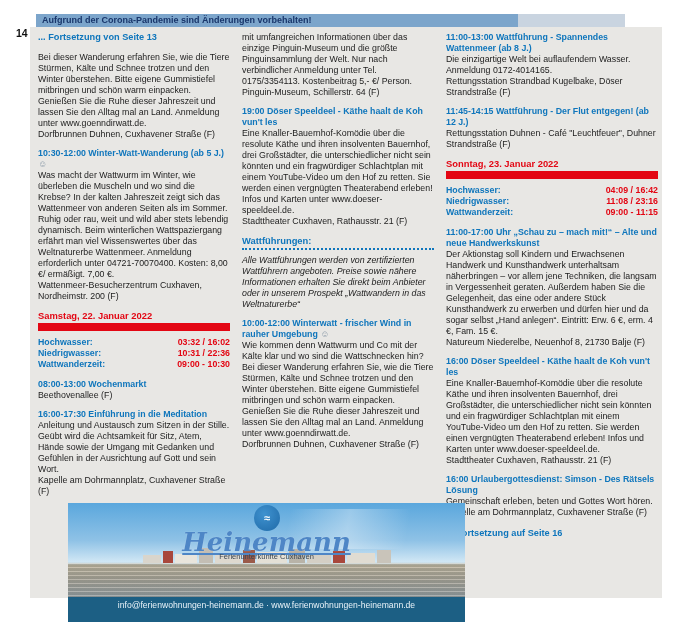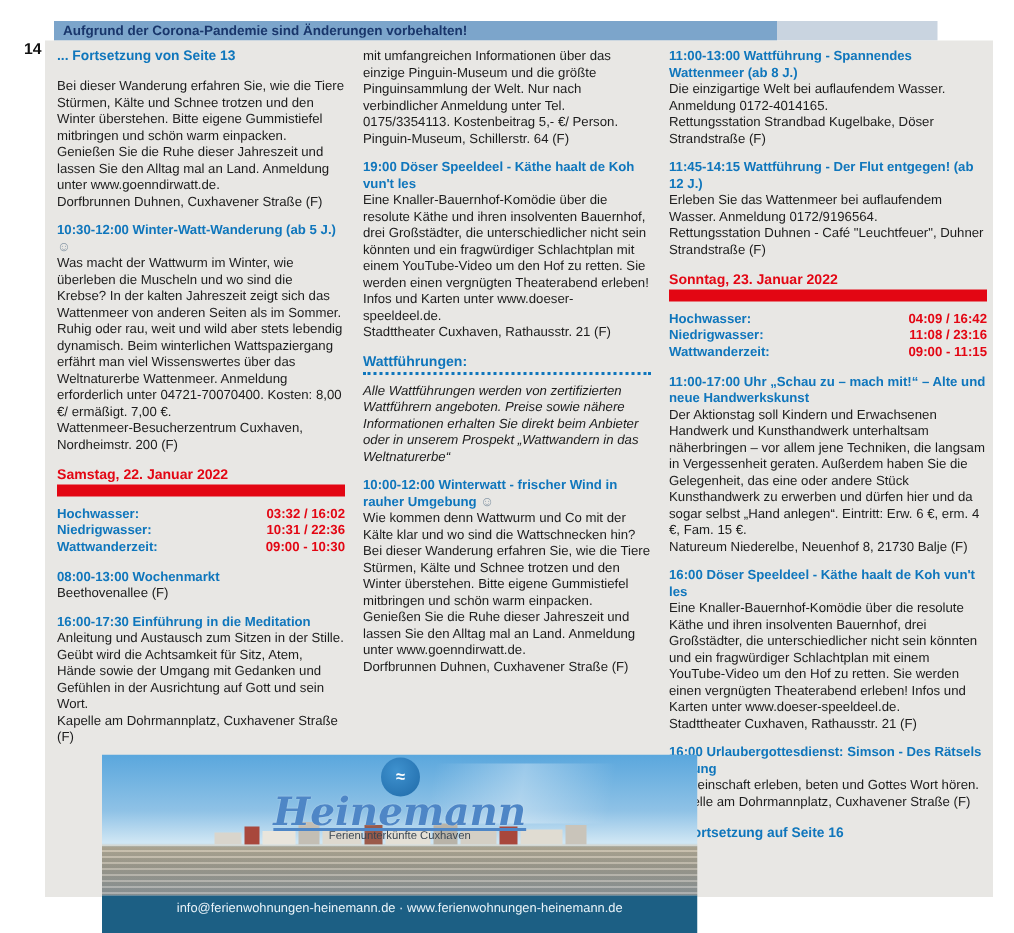--- a/index.html
+++ b/index.html
@@ -139,21 +139,20 @@
   </div>
 
   <div class="col col3">
     <div class="blk">
       <div class="evt-title">11:00-13:00 Wattführung - Spannendes Wattenmeer (ab 8 J.)</div>
       <div class="evt-body">Die einzigartige Welt bei auflaufendem Wasser. Anmeldung 0172-4014165.</div>
       <div class="evt-loc">Rettungsstation Strandbad Kugelbake, Döser Strandstraße (F)</div>
     </div>
     <div class="blk">
       <div class="evt-title">11:45-14:15 Wattführung - Der Flut entgegen! (ab 12 J.)</div>
-      <div class="evt-body">Erleben Sie das Wattenmeer bei auflaufendem Wasser. Anmeldung 0172/9196564.</div>
       <div class="evt-loc">Rettungsstation Duhnen - Café "Leuchtfeuer", Duhner Strandstraße (F)</div>
     </div>
     <div>
       <div class="day-title">Sonntag, 23. Januar 2022</div>
       <div class="day-bar"></div>
     </div>
     <div class="tide">
       <div class="tide-row">
           <span class="tl">Hochwasser:</span>
           <span class="tv">04:09 / 16:42</span>

